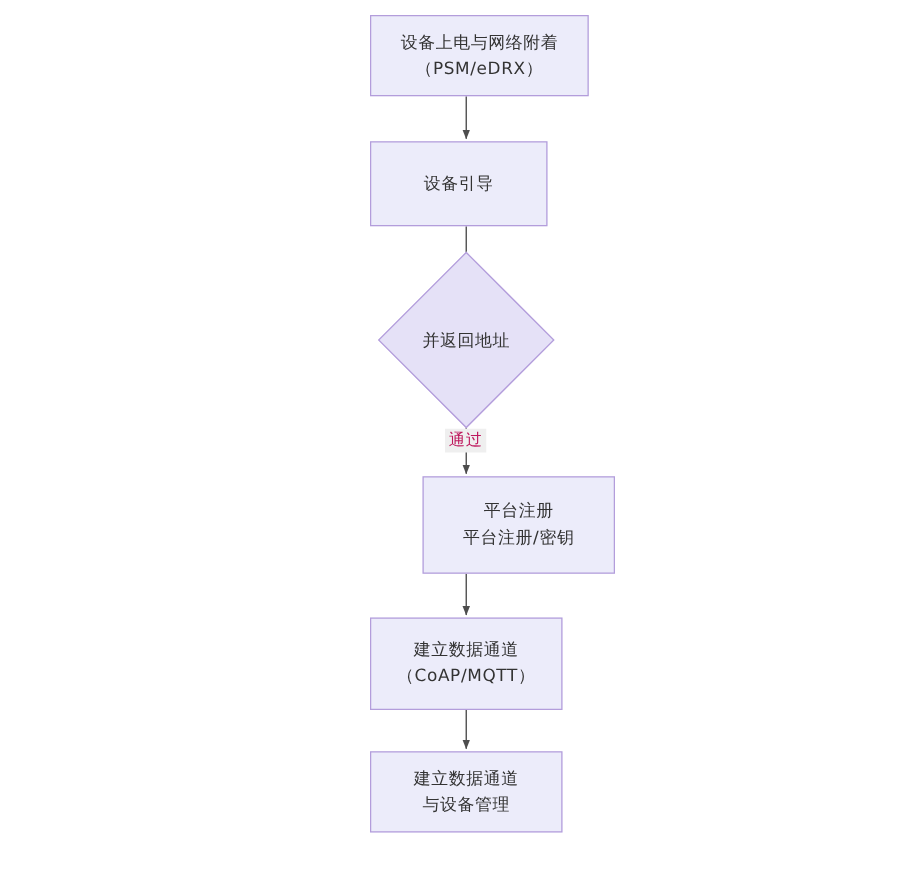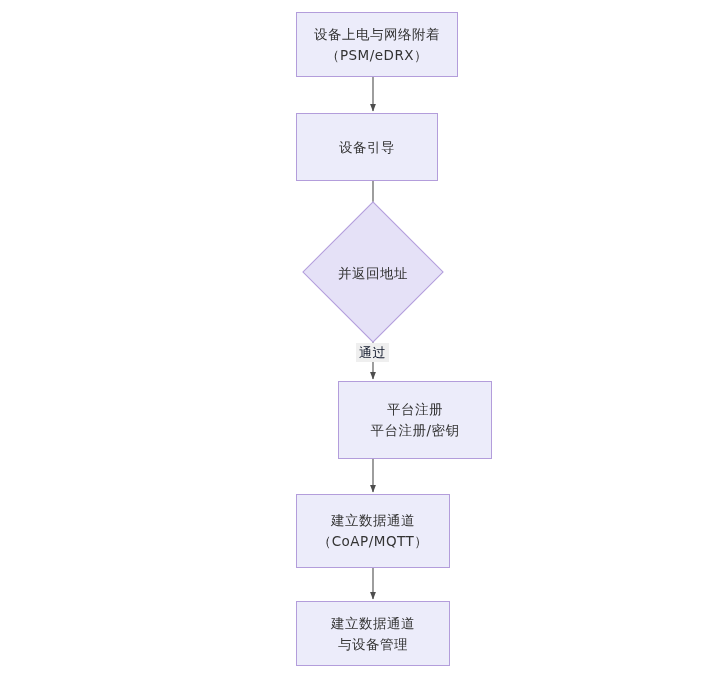--- a/index.html
+++ b/index.html
@@ -67,21 +67,21 @@
     justify-content: center;
     color: #333333;
     font-size: 13.5px;
     line-height: 21px;
     letter-spacing: 0.5px;
     white-space: nowrap;
   }
   .edge-label {
     position: absolute;
     background: #efefef;
-    color: #0f172a;
+    color: #be185d;
     font-size: 13px;
     line-height: 17px;
     padding: 1px 3px;
     white-space: nowrap;
     letter-spacing: 0.5px;
   }
 </style>
 </head>
 <body>
 
@@ -96,21 +96,21 @@
 
   <line x1="373" y1="181" x2="373" y2="220" stroke="#4d4d4d" stroke-width="1.1" marker-end="url(#arrowhead)"></line>
 
   <line x1="373" y1="324" x2="373" y2="379" stroke="#4d4d4d" stroke-width="1.1" marker-end="url(#arrowhead)"></line>
 
   <line x1="373" y1="459" x2="373" y2="492" stroke="#4d4d4d" stroke-width="1.1" marker-end="url(#arrowhead)"></line>
 
   <line x1="373" y1="564" x2="373" y2="599" stroke="#4d4d4d" stroke-width="1.1" marker-end="url(#arrowhead)"></line>
 </svg>
 
-<div class="node" style="left:296px; top:12px; width:162px; height:65px;">
+<div class="node" style="left:296px; top:12px; width:175px; height:65px;">
   <span class="line">设备上电与网络附着</span>
   <span class="line">（PSM/eDRX）</span>
 </div>
 
 <div class="node" style="left:296px; top:113px; width:142px; height:68px;">
   <span class="line">设备引导</span>
 </div>
 
 <div class="diamond-wrap" style="left:297px; top:218px;">
   <div class="diamond-shape"></div>

